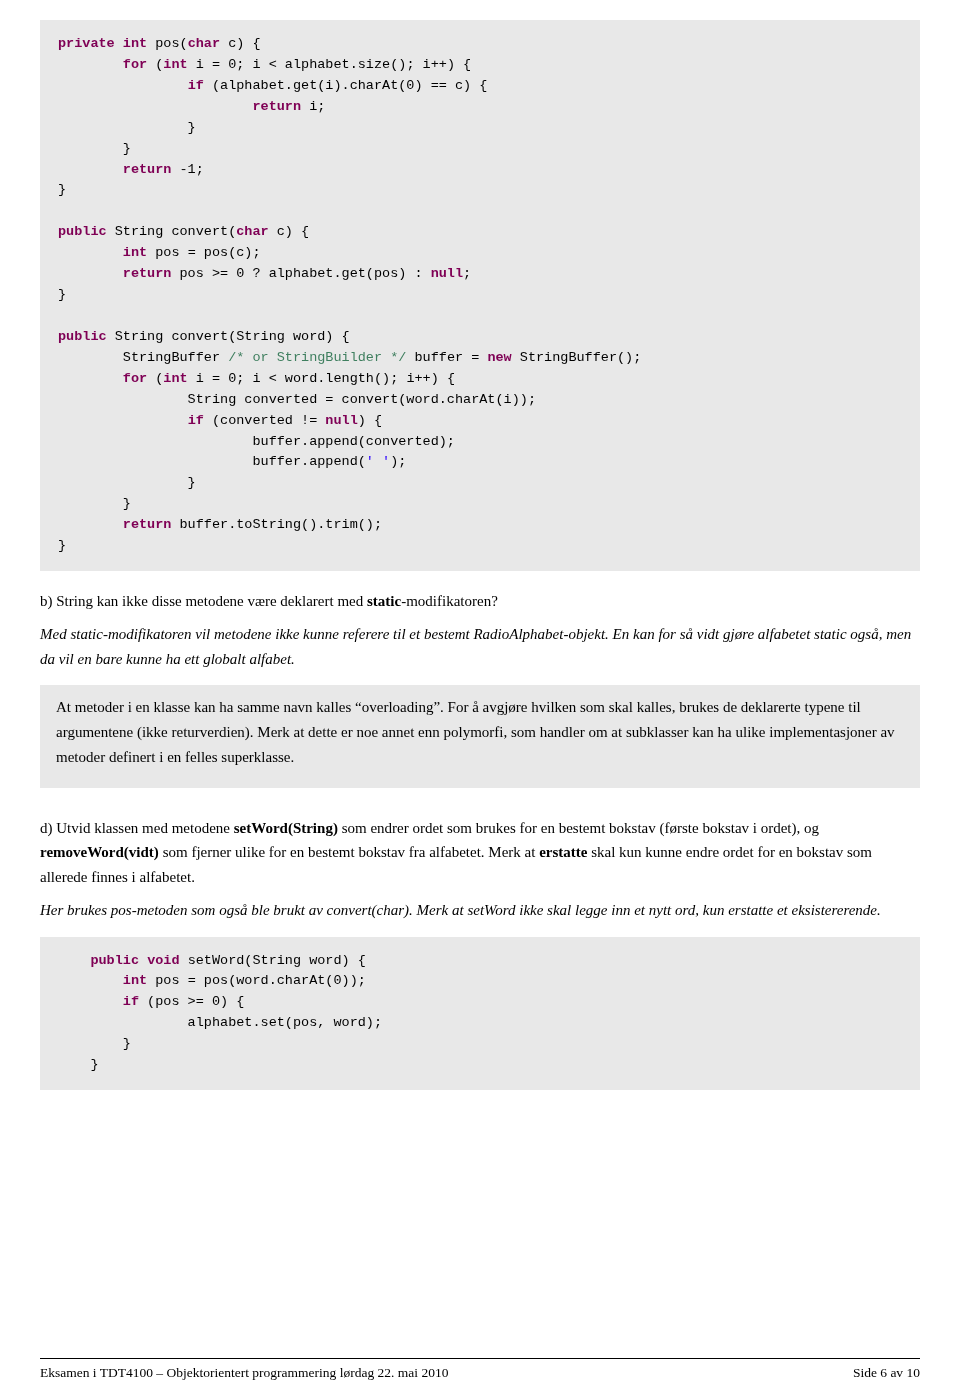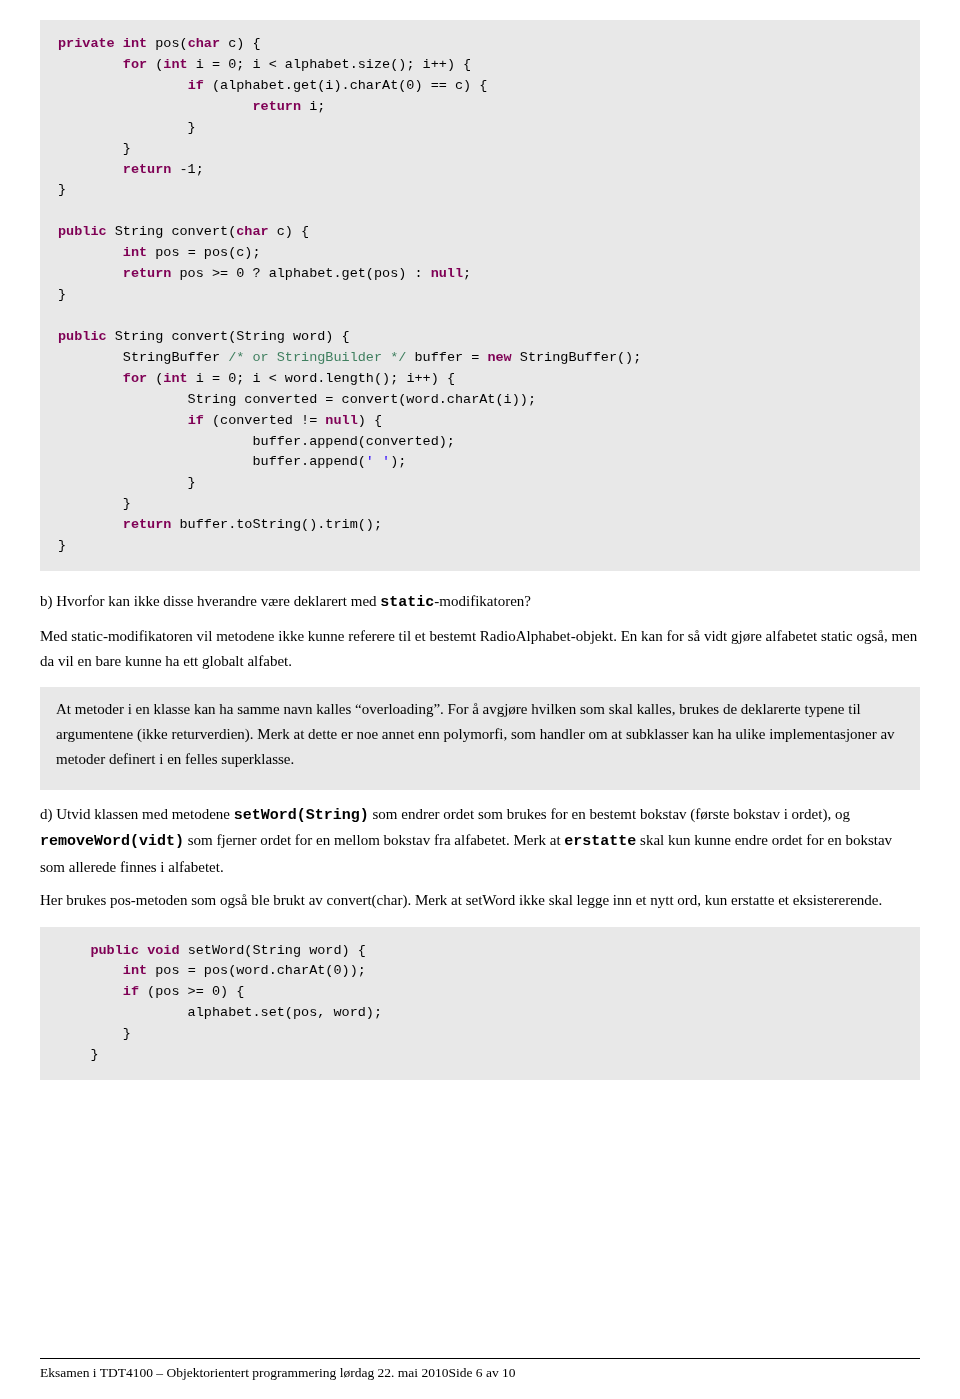--- a/index.html
+++ b/index.html
@@ -39,46 +39,48 @@
 
     .kw { color: #7f0055; font-weight: bold; }
     .cm { color: #3f7f5f; }
     .str { color: #2a00ff; }
 
     .answer-block {
       background: #e8e8e8;
       padding: 10px 16px;
       font-size: 15px;
       line-height: 1.65;
-      margin-bottom: 12px;
+      margin-bottom: 28px;
     }
 
     .footer {
       position: absolute;
       bottom: 18px;
       left: 40px;
       right: 40px;
       display: flex;
+      justify-content: space-between;
       align-items: center;
       font-size: 13.5px;
       border-top: 1px solid #000;
       padding-top: 6px;
     }
 
     code {
-      font-family: Liberation Mono, monospace;
+      font-family: Liberation Serif, serif;
       font-weight: bold;
     }
 
     .section-q {
       margin-bottom: 8px;
     }
 
     .section-a {
       margin-bottom: 14px;
+      font-style: italic;
     }
 
     p {
       margin-bottom: 8px;
       line-height: 1.65;
     }
   </style>
 </head>
 <body>
 
@@ -104,34 +106,34 @@
                 String converted = convert(word.charAt(i));
                 <span class="kw">if</span> (converted != <span class="kw">null</span>) {
                         buffer.append(converted);
                         buffer.append(<span class="str">' '</span>);
                 }
         }
         <span class="kw">return</span> buffer.toString().trim();
 }</div>
 
   <div class="section-q">
-    <p><span>b) Hvorfor kan ikke disse hverandre være deklarert med </span><code>static</code><span>-modifikatoren?</span></p>
+    <p><span>b) String kan ikke disse metodene være deklarert med </span><code>static</code><span>-modifikatoren?</span></p>
   </div>
 
   <div class="section-a">
     <p>Med static-modifikatoren vil metodene ikke kunne referere til et bestemt RadioAlphabet-objekt. En kan for så vidt gjøre alfabetet static også, men da vil en bare kunne ha ett globalt alfabet.</p>
   </div>
 
 
   <div class="answer-block">
     <p>At metoder i en klasse kan ha samme navn kalles “overloading”. For å avgjøre hvilken som skal kalles, brukes de deklarerte typene til argumentene (ikke returverdien). Merk at dette er noe annet enn polymorfi, som handler om at subklasser kan ha ulike implementasjoner av metoder definert i en felles superklasse.</p>
   </div>
 
   <div class="section-q">
-    <p><span>d) Utvid klassen med metodene </span><code>setWord(String)</code><span> som endrer ordet som brukes for en bestemt bokstav (første bokstav i ordet), og </span><code>removeWord(vidt)</code><span> som fjerner ordet for en mellom bokstav fra alfabetet. Merk at </span><code>erstatte</code><span> skal kun kunne endre ordet for en bokstav som allerede finnes i alfabetet.</span></p>
+    <p><span>d) Utvid klassen med metodene </span><code>setWord(String)</code><span> som endrer ordet som brukes for en bestemt bokstav (første bokstav i ordet), og </span><code>removeWord(vidt)</code><span> som fjerner ulike for en bestemt bokstav fra alfabetet. Merk at </span><code>erstatte</code><span> skal kun kunne endre ordet for en bokstav som allerede finnes i alfabetet.</span></p>
   </div>
 
   <div class="section-a">
     <p>Her brukes pos-metoden som også ble brukt av convert(char). Merk at setWord ikke skal legge inn et nytt ord, kun erstatte et eksistererende.</p>
   </div>
 
   <div class="code-block">    <span class="kw">public</span> <span class="kw">void</span> setWord(String word) {
         <span class="kw">int</span> pos = pos(word.charAt(0));
         <span class="kw">if</span> (pos &gt;= 0) {
                 alphabet.set(pos, word);

